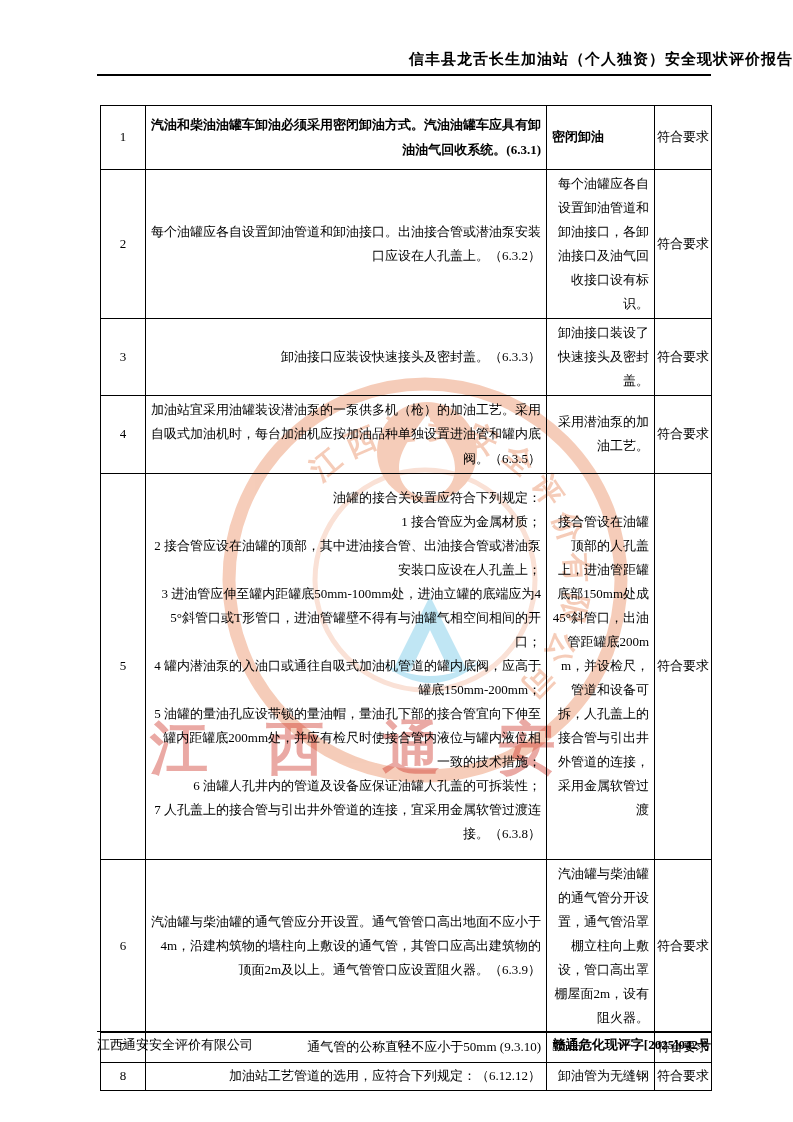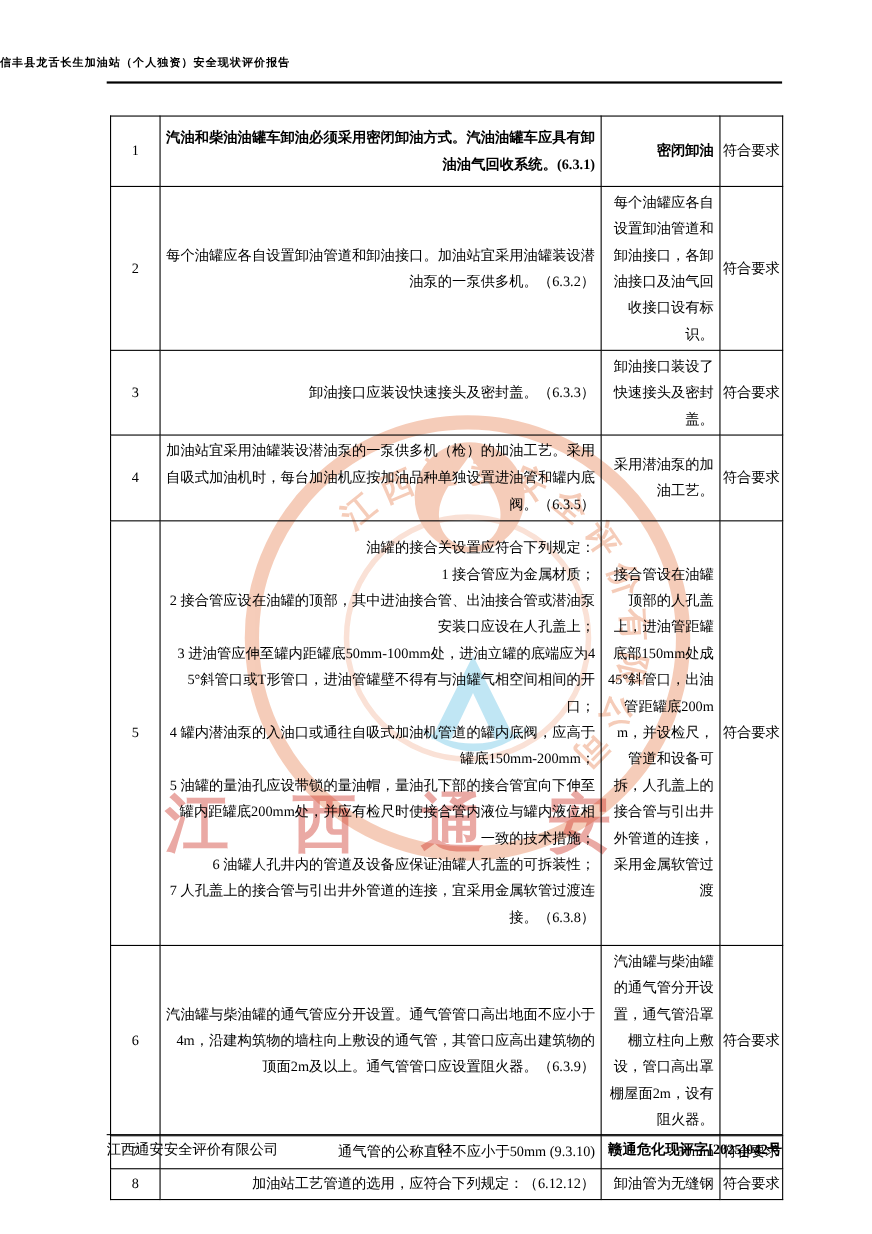--- a/index.html
+++ b/index.html
@@ -4,41 +4,41 @@
 <style>
   * { box-sizing: border-box; margin: 0; padding: 0; }
   html, body { background: #888; }
   body { width: 793px; height: 1122px; margin: 0 auto; position: relative; }
   .page {
     position: absolute; inset: 0; background: #ffffff; overflow: hidden;
     font-family: "Liberation Serif", "DejaVu Serif", serif; color: #000;
   }
   .doc-title {
     position: absolute; top: 50px; left: 0; width: 100%;
-    text-align: left; font-size: 10px; font-weight: bold; letter-spacing: 1px;
+    text-align: right; font-size: 15px; font-weight: bold; letter-spacing: 1px;
   }
   .header-rule {
     position: absolute; top: 74px; left: 97px; width: 614px;
     border-top: 2px solid #000;
   }
   .watermark { position: absolute; inset: 0; z-index: 0; pointer-events: none; }
 
   table.eval-table {
     position: absolute; top: 105px; left: 100px; width: 611px; z-index: 1;
     border-collapse: collapse; table-layout: fixed; background: transparent;
   }
   .eval-table td {
     border: 1.5px solid #000; font-size: 13px; line-height: 1.85;
     padding: 2px 5px; vertical-align: middle; word-break: break-all;
   }
   td.no  { text-align: center; }
   td.req { text-align: right; white-space: pre-line; }
   td.act { text-align: right; }
   td.res { text-align: right; padding: 2px 2px; }
-  td.center { text-align: right; }
+  td.center { text-align: left; }
   tr.r1 td { height: 64px; }
   tr.r2 td { height: 126px; }
   tr.r3 td { height: 74px; }
   tr.r4 td { height: 66px; }
   tr.r5 td { height: 386px; }
   tr.r6 td { height: 146px; }
   tr.r7 td { height: 30px; line-height: 1.4; }
   tr.r8 td { height: 28px; line-height: 1.4; }
   tr.r1 td.req, tr.r1 td.act { font-weight: bold; }
 
@@ -88,21 +88,21 @@
     </colgroup>
     <tbody>
       <tr class="r1">
         <td class="no">1</td>
         <td class="req">汽油和柴油油罐车卸油必须采用密闭卸油方式。汽油油罐车应具有卸油油气回收系统。(6.3.1)</td>
         <td class="act center">密闭卸油</td>
         <td class="res">符合要求</td>
       </tr>
       <tr class="r2">
         <td class="no">2</td>
-        <td class="req">每个油罐应各自设置卸油管道和卸油接口。加油站宜采用油罐装设潜油泵的一泵供多机。（6.3.2）</td>
+        <td class="req">每个油罐应各自设置卸油管道和卸油接口。出油接合管或潜油泵安装口应设在人孔盖上。（6.3.2）</td>
         <td class="act">每个油罐应各自设置卸油管道和卸油接口，各卸油接口及油气回收接口设有标识。</td>
         <td class="res">符合要求</td>
       </tr>
       <tr class="r3">
         <td class="no">3</td>
         <td class="req">卸油接口应装设快速接头及密封盖。（6.3.3）</td>
         <td class="act">卸油接口装设了快速接头及密封盖。</td>
         <td class="res">符合要求</td>
       </tr>
       <tr class="r4">

